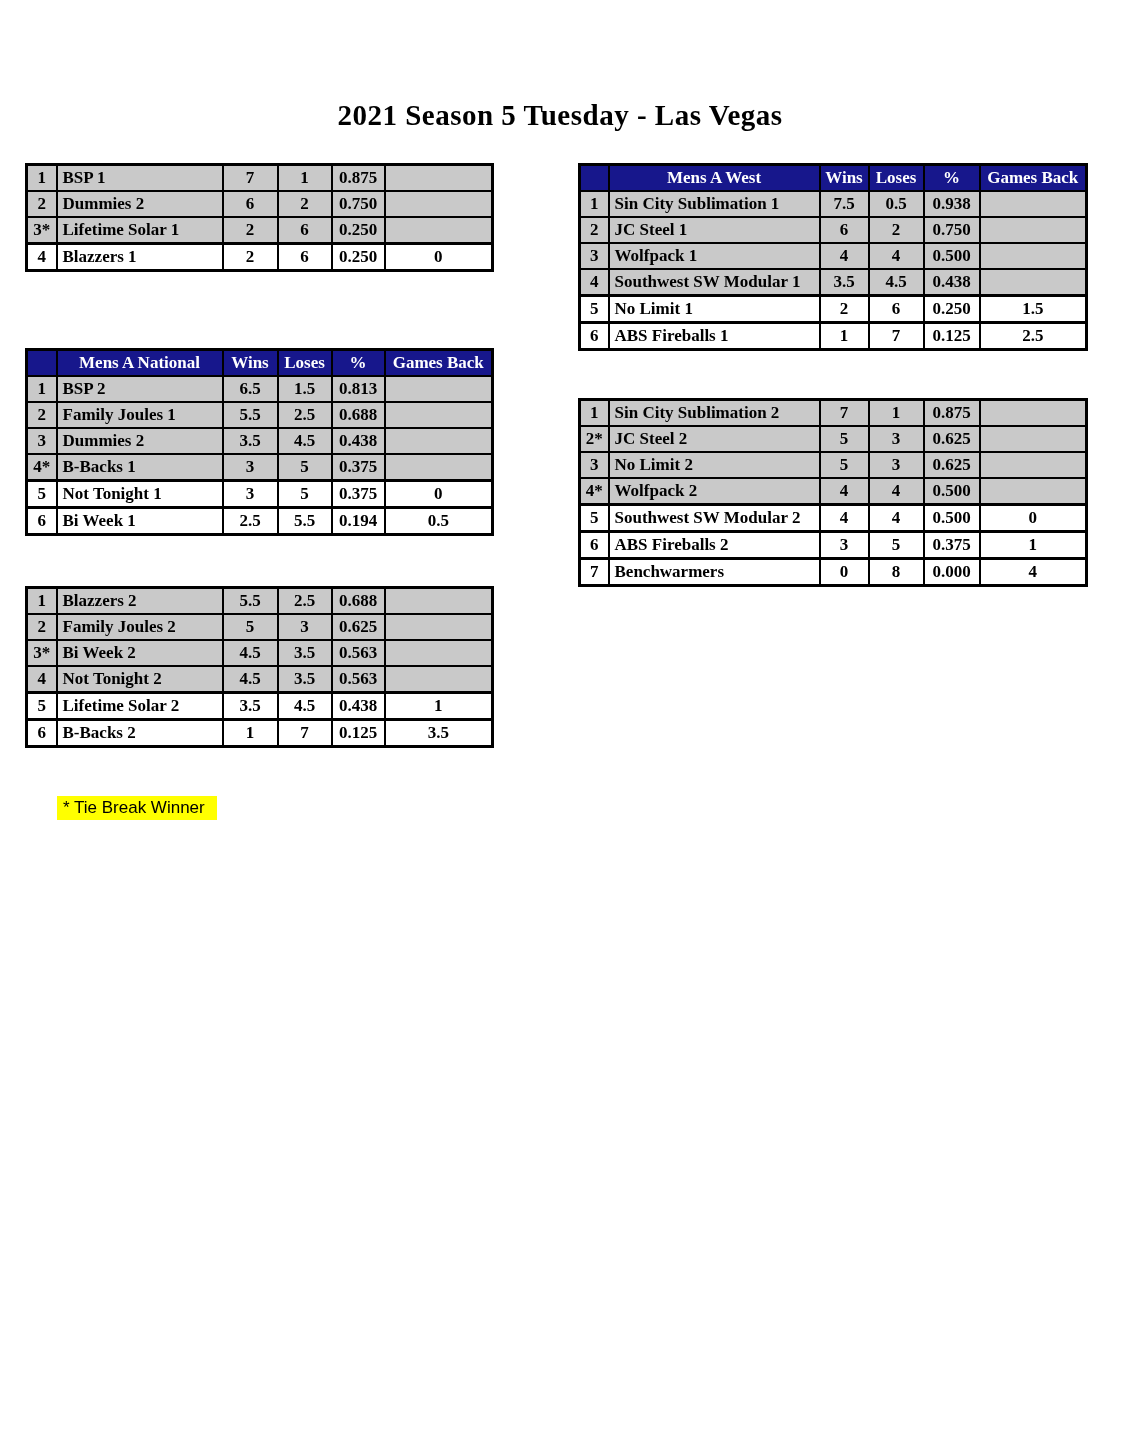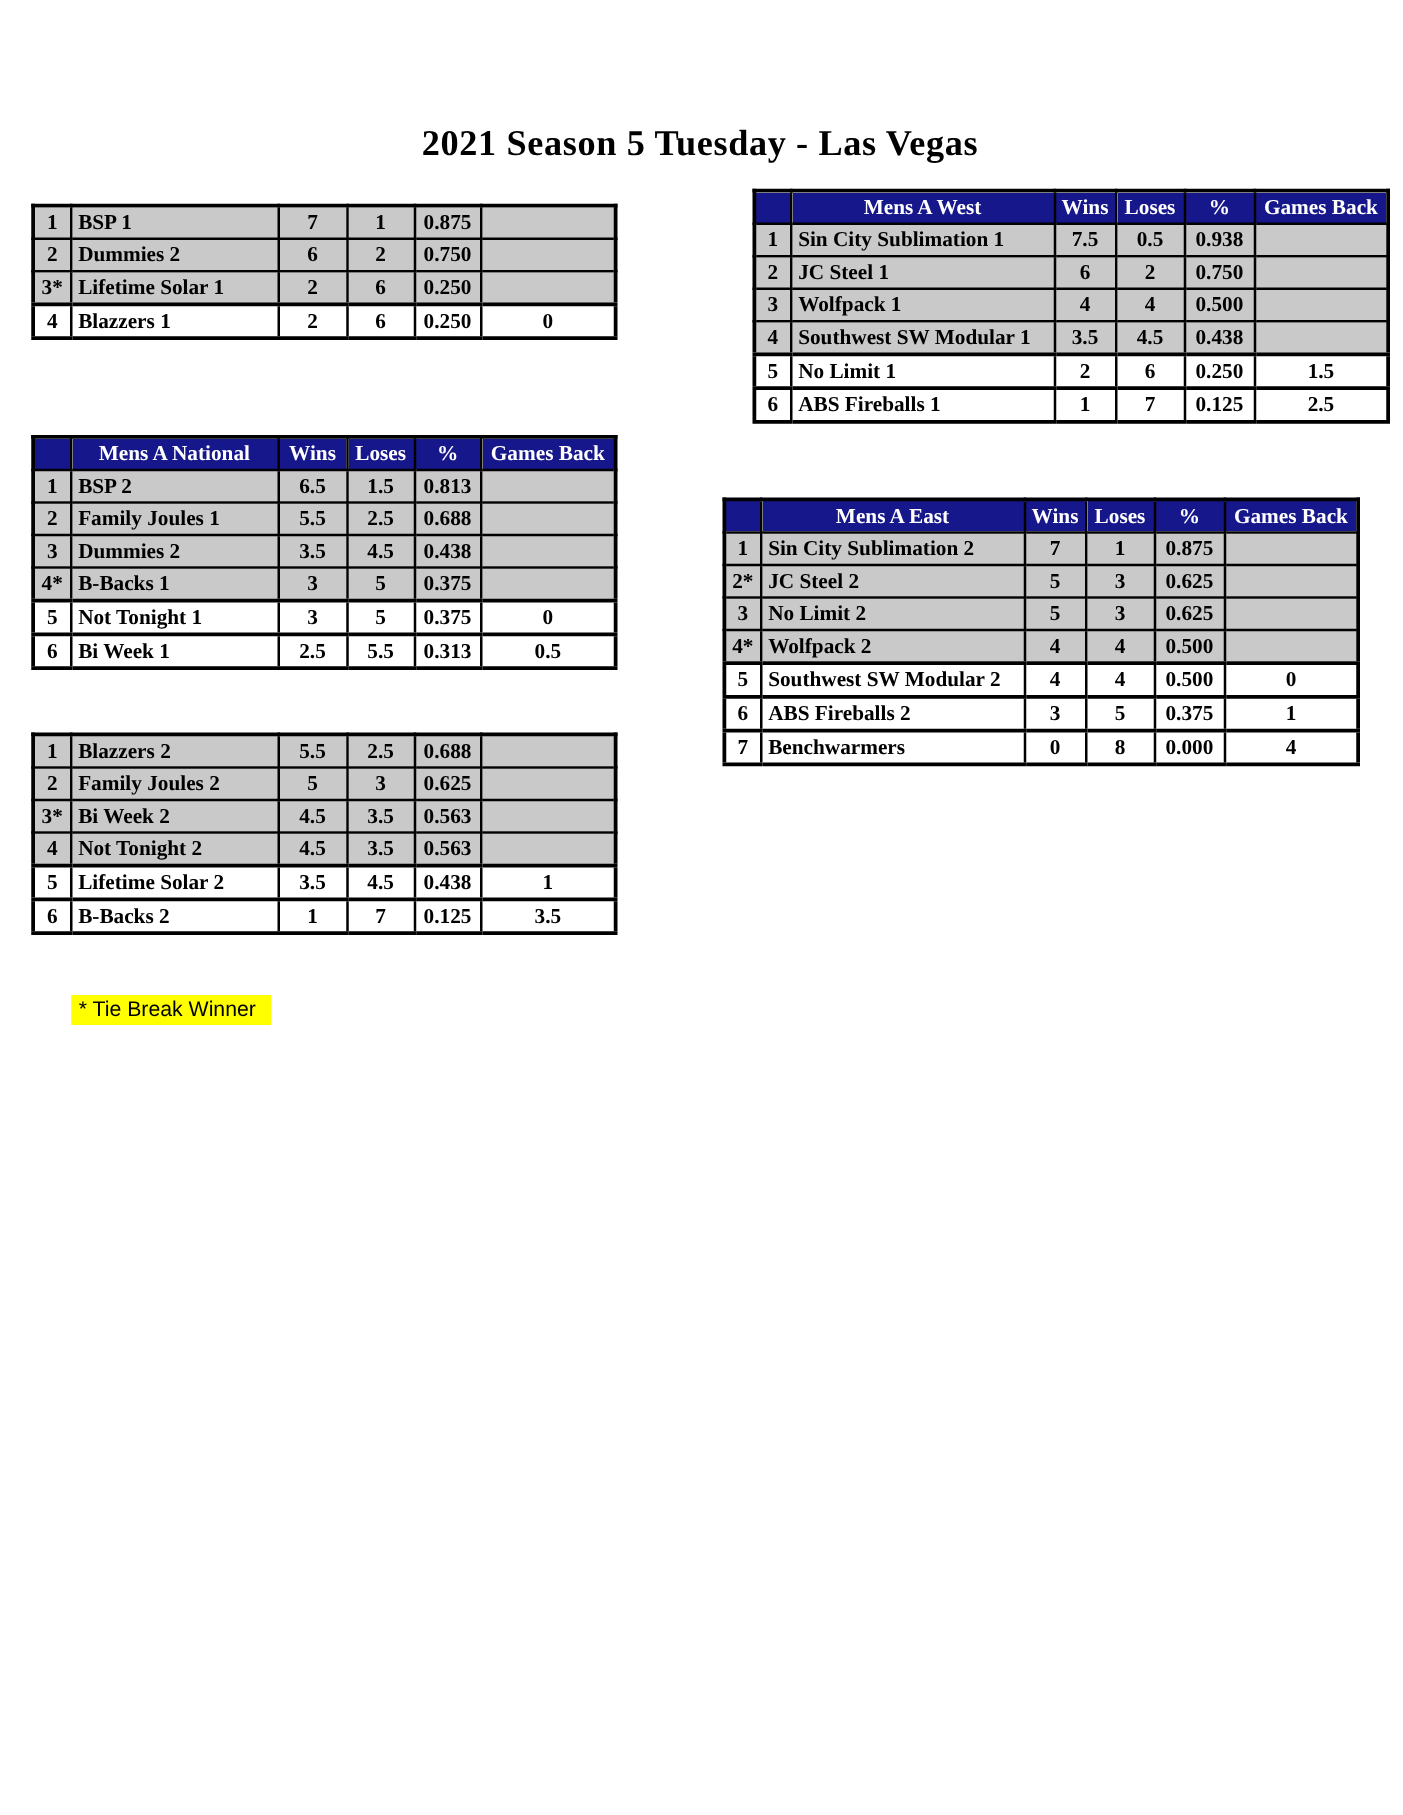--- a/index.html
+++ b/index.html
@@ -69,21 +69,21 @@
   table.side-left col.c-gb    { width: 108px; }
   
   table.side-right col.c-rank  { width: 29px; }
   table.side-right col.c-team  { width: 211px; }
   table.side-right col.c-wins  { width: 49px; }
   table.side-right col.c-loses { width: 55px; }
   table.side-right col.c-pct   { width: 56px; }
   table.side-right col.c-gb    { width: 107px; }
   
   #tbl-mens-aa         { left: 25px;  top: 163px; }
-  #tbl-mens-a-west     { left: 578px; top: 151px; margin-left: 24px; }
+  #tbl-mens-a-west     { left: 578px; top: 163px; }
   #tbl-mens-a-national { left: 25px;  top: 348px; }
   #tbl-mens-a-east     { left: 578px; top: 398px; }
   #tbl-mens-a-american { left: 25px;  top: 586px; }
 
   .tie-break-note {
     position: absolute;
     left: 57px;
     top: 796px;
     background: var(--note-bg, #FFFF00);
     font-family: Liberation Sans, sans-serif;
@@ -267,43 +267,35 @@
           <td>3</td>
           <td>5</td>
           <td>0.375</td>
           <td>0</td>
         </tr>
         <tr class="below">
           <td>6</td>
           <td class="team">Bi Week 1</td>
           <td>2.5</td>
           <td>5.5</td>
-          <td>0.313</td>
+          <td>0.194</td>
           <td>0.5</td>
         </tr>
       </tbody>
     </table>
     <table class="standings side-right" id="tbl-mens-a-east">
       <colgroup>
         <col class="c-rank">
         <col class="c-team">
         <col class="c-wins">
         <col class="c-loses">
         <col class="c-pct">
         <col class="c-gb">
       </colgroup>
       <tbody>
-        <tr class="header">
-          <td></td>
-          <td>Mens A East</td>
-          <td>Wins</td>
-          <td>Loses</td>
-          <td>%</td>
-          <td>Games Back</td>
-        </tr>
         <tr class="above">
           <td>1</td>
           <td class="team">Sin City Sublimation 2</td>
           <td>7</td>
           <td>1</td>
           <td>0.875</td>
           <td></td>
         </tr>
         <tr class="above">
           <td>2*</td>

